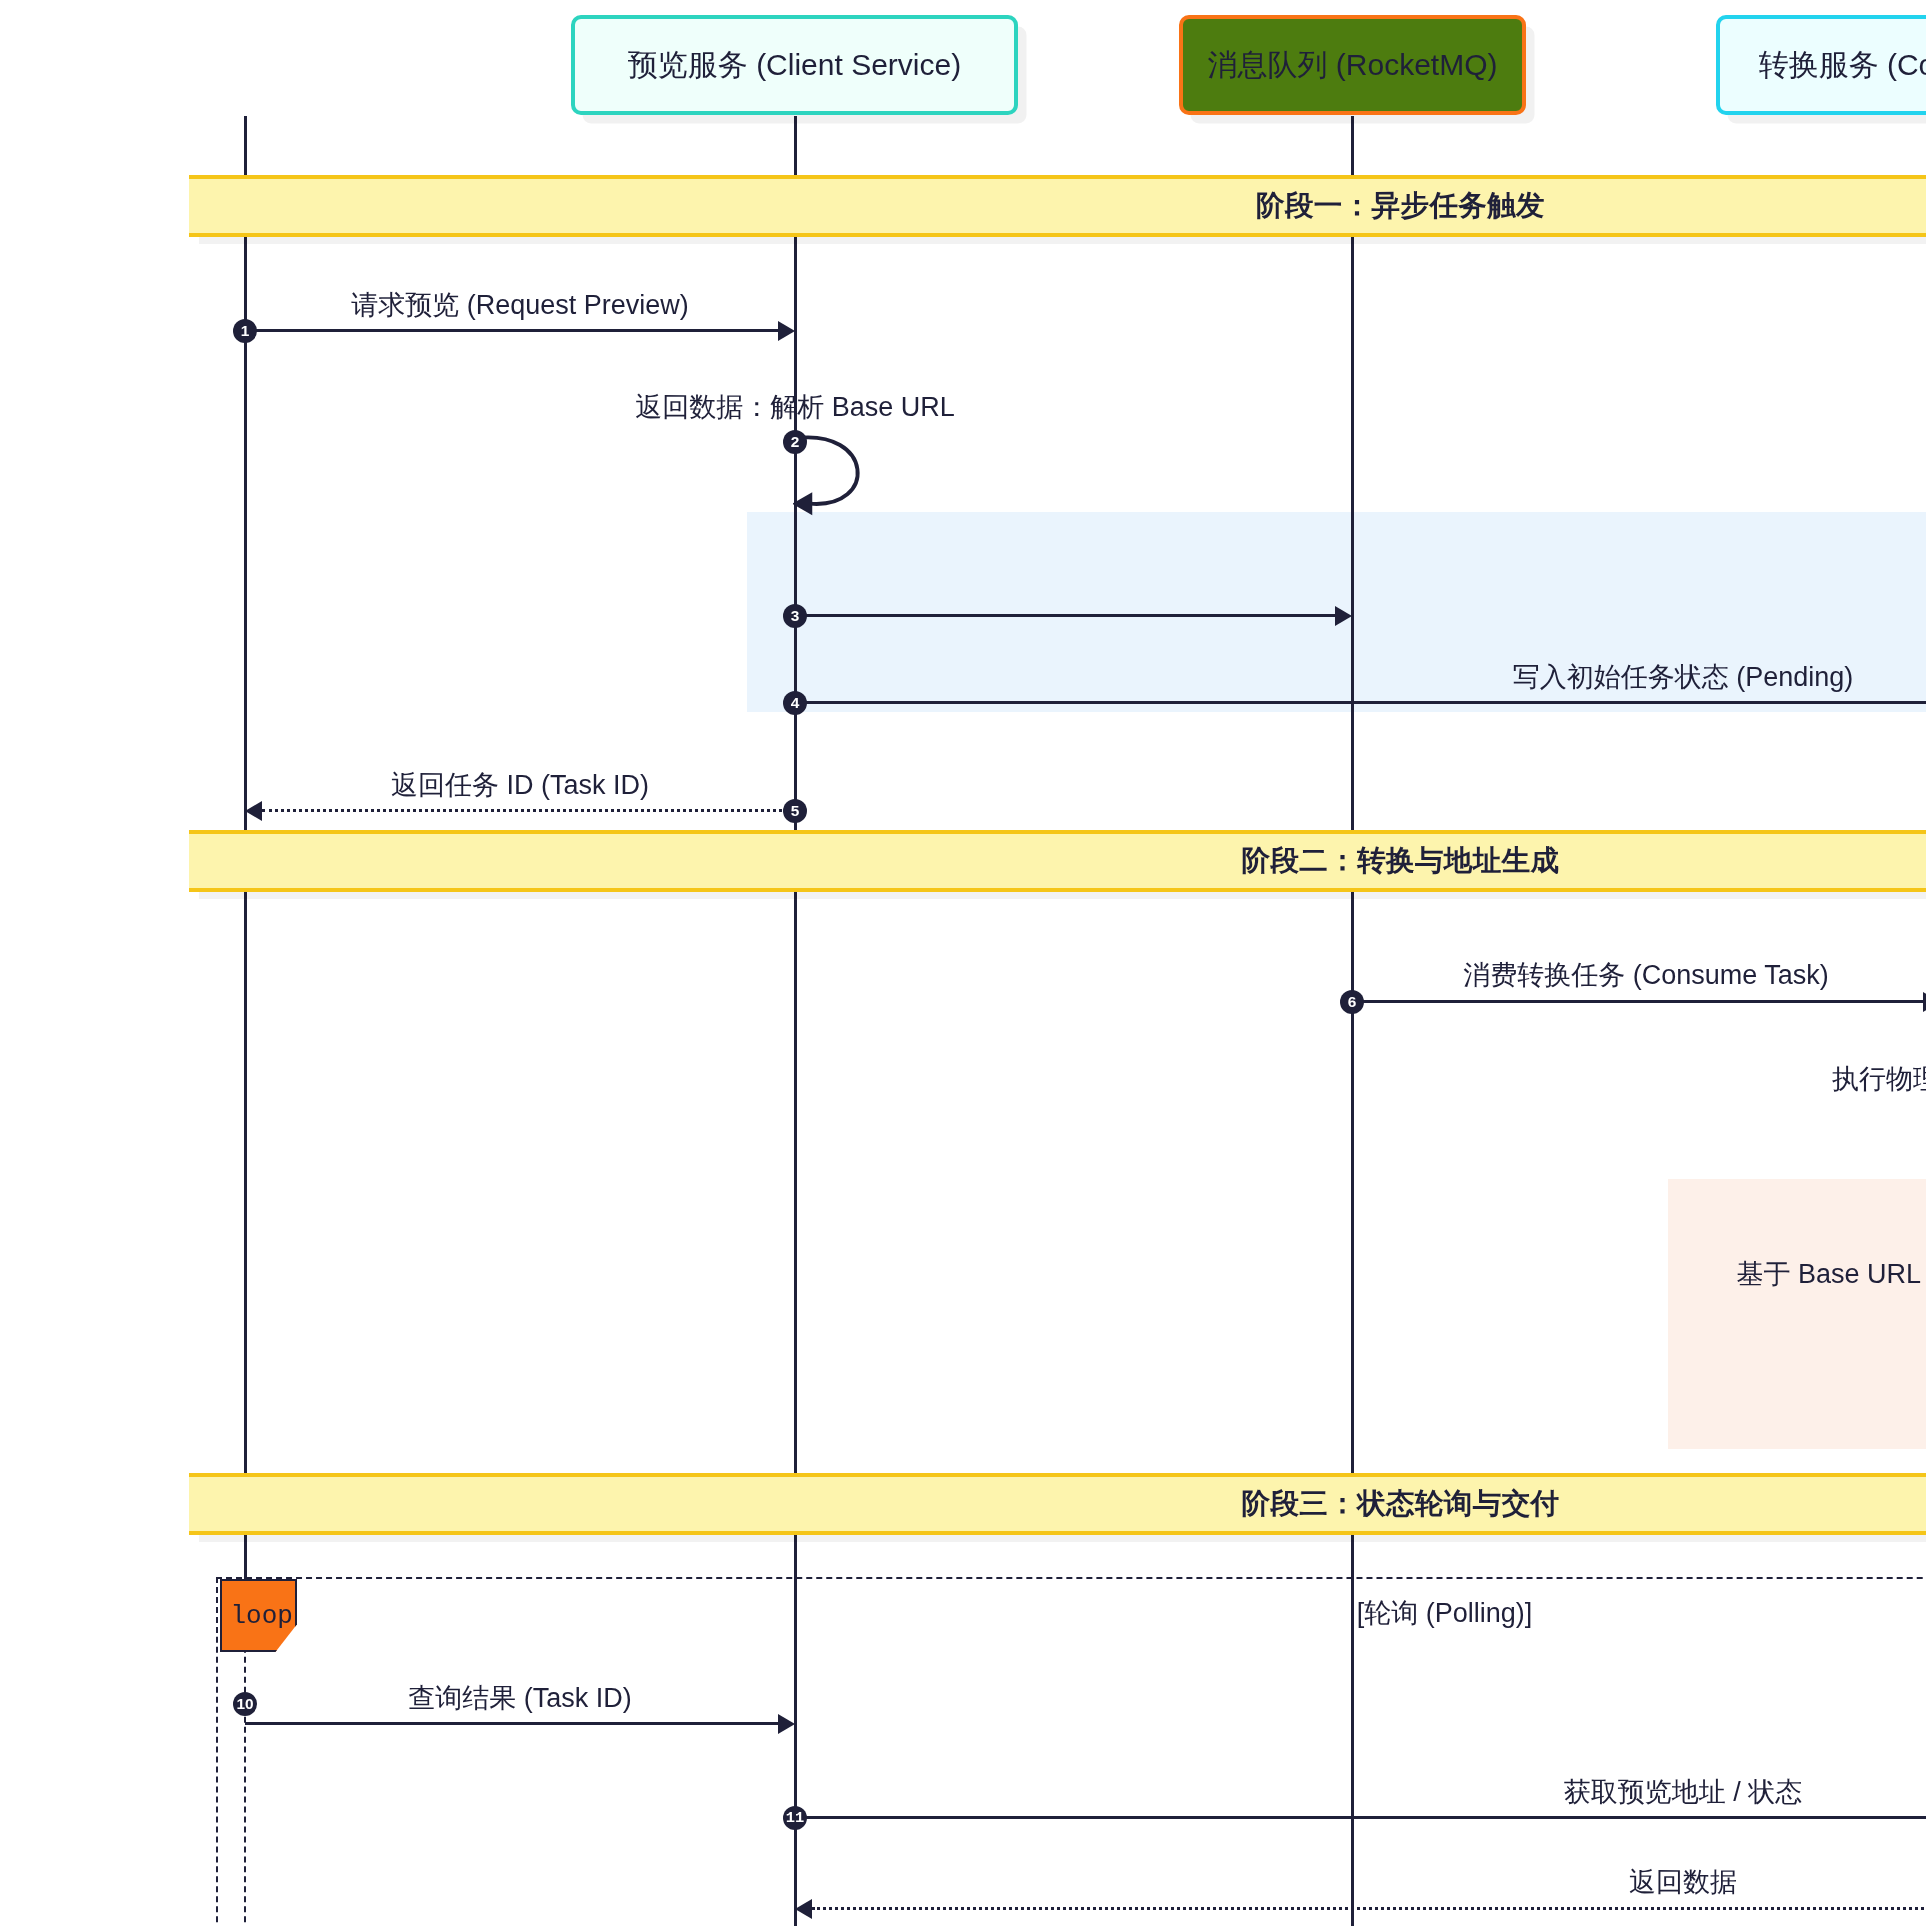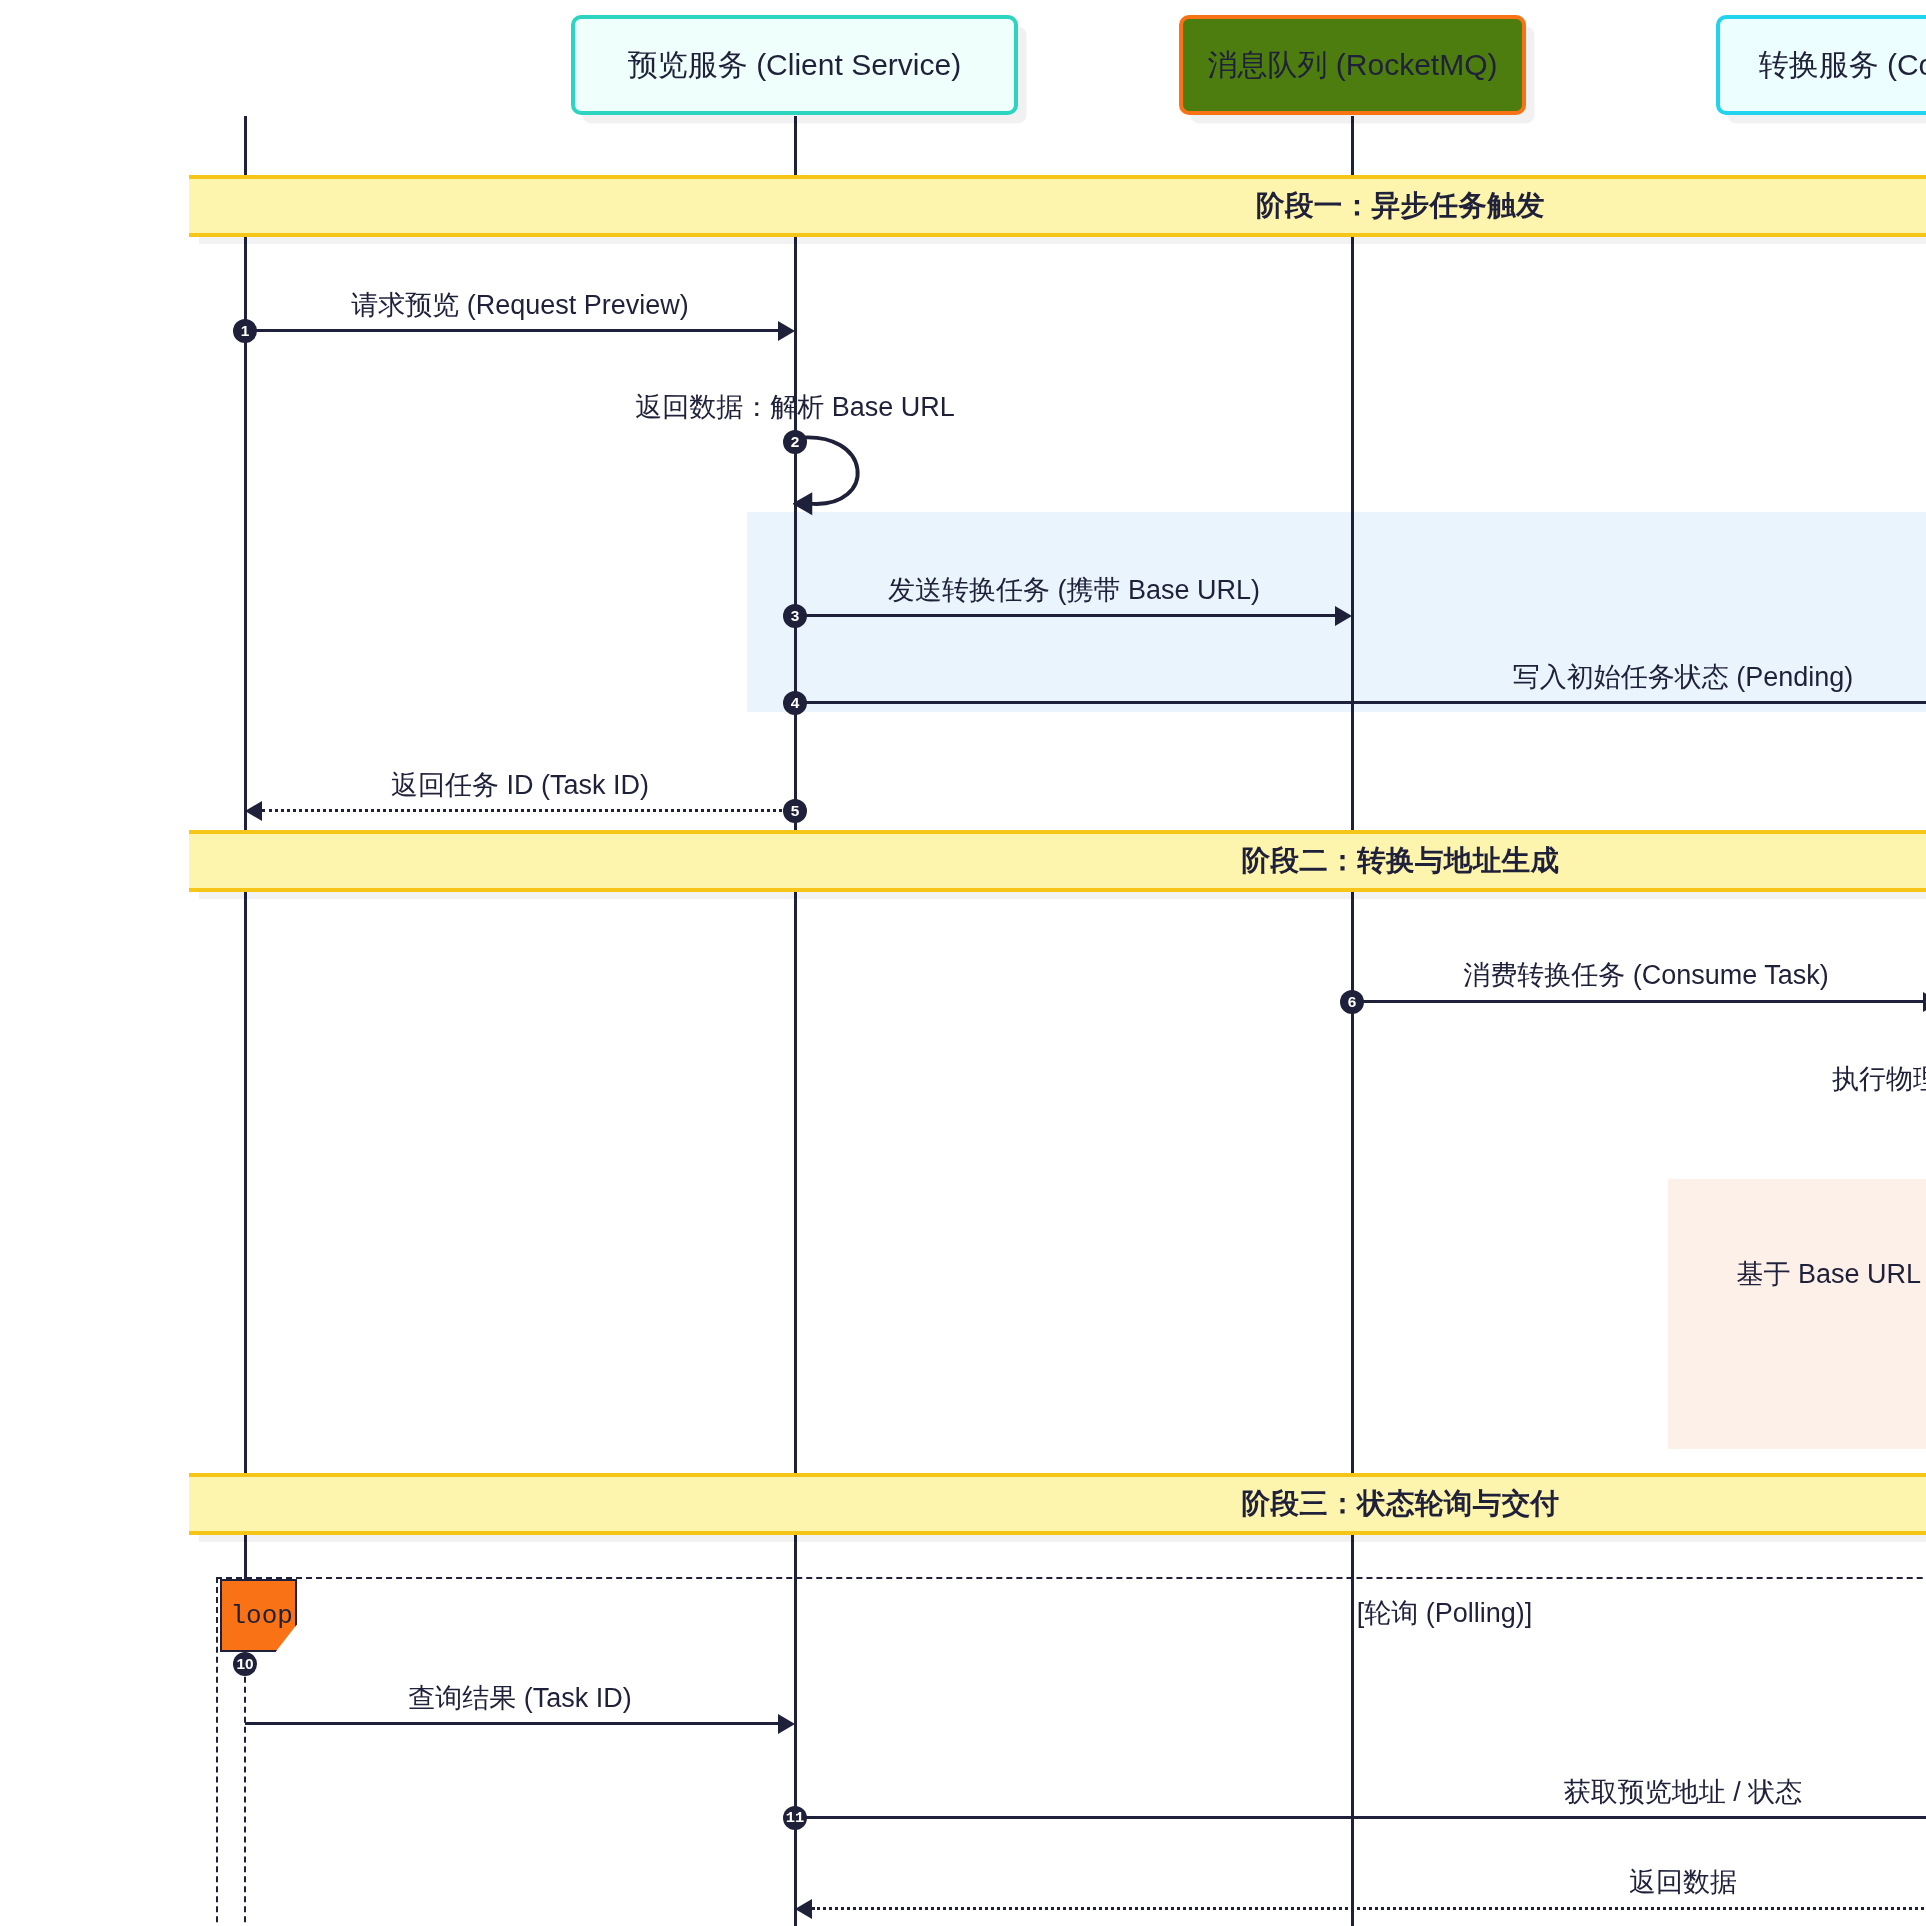--- a/index.html
+++ b/index.html
@@ -99,40 +99,39 @@
     <div class="msglabel" style="left: -58px; top: 287px; width: 1156px; text-align: center; z-index: 4;">请求预览 (Request Preview)</div>
     <div class="seqnum" style="left: 233px; top: 319px;">1</div>
     <svg width="104" height="89" class="selfloop" style="position: absolute; left: 793px; top: 428px; z-index: 4;" viewBox="0 0 270 230">
       <path d="M 4 26 C 210 0 220 210 44 196" fill="none" stroke="#1f2039" stroke-width="10"></path>
       <polygon points="50,166 50,226 -2,196" fill="#1f2039"></polygon>
     </svg>
     <div class="msglabel" style="left: 217px; top: 389px; width: 1156px; text-align: center; z-index: 4;">返回数据：解析 Base URL</div>
     <div class="seqnum" style="left: 783px; top: 430px;">2</div>
     <div class="msgline" style="left: 795px; top: 614px; width: 540px; z-index: 4;"></div>
     <div class="arrowhead right" style="left: 1335px; top: 606px; z-index: 4;"></div>
-    <div class="msglabel" style="left: 496px; top: 572px; width: 1156px; text-align: center; z-index: 4;">发送转换任务 (携带 Base URL)</div>
     <div class="seqnum" style="left: 783px; top: 604px;">3</div>
     <div class="msgline" style="left: 795px; top: 701px; width: 1760px; z-index: 4;"></div>
     <div class="msglabel" style="left: 1105px; top: 659px; width: 1156px; text-align: center; z-index: 4;">写入初始任务状态 (Pending)</div>
     <div class="seqnum" style="left: 783px; top: 691px;">4</div>
     <div class="msgline dotted" style="left: 262px; top: 809px; width: 533px; z-index: 4;"></div>
     <div class="arrowhead left" style="left: 245px; top: 801px; z-index: 4;"></div>
     <div class="msglabel" style="left: -58px; top: 767px; width: 1156px; text-align: center; z-index: 4;">返回任务 ID (Task ID)</div>
     <div class="seqnum" style="left: 783px; top: 799px;">5</div>
     <div class="msgline" style="left: 1352px; top: 1000px; width: 571px; z-index: 4;"></div>
     <div class="arrowhead right" style="left: 1923px; top: 992px; z-index: 4;"></div>
     <div class="msglabel" style="left: 1068px; top: 957px; width: 1156px; text-align: center; z-index: 4;">消费转换任务 (Consume Task)</div>
     <div class="seqnum" style="left: 1340px; top: 990px;">6</div>
     <div class="msglabel" style="left: 1362px; top: 1061px; width: 1156px; text-align: center; z-index: 4;">执行物理格式转换</div>
     <div class="msglabel" style="left: 1362px; top: 1256px; width: 1156px; text-align: center; z-index: 4;">基于 Base URL 组装最终预览地址</div>
     <div class="msglabel" style="left: 1678px; top: 1385px; width: 1156px; text-align: center; z-index: 4;">写入预览地址 &amp; 更新状态 (Success)</div>
     <div class="msgline" style="left: 245px; top: 1722px; width: 533px; z-index: 4;"></div>
     <div class="arrowhead right" style="left: 778px; top: 1714px; z-index: 4;"></div>
     <div class="msglabel" style="left: -58px; top: 1680px; width: 1156px; text-align: center; z-index: 4;">查询结果 (Task ID)</div>
-    <div class="seqnum" style="left: 233px; top: 1652px;">10</div>
+    <div class="seqnum" style="left: 233px; top: 1692px;">10</div>
     <div class="msgline" style="left: 795px; top: 1816px; width: 1760px; z-index: 4;"></div>
     <div class="msglabel" style="left: 1105px; top: 1774px; width: 1156px; text-align: center; z-index: 4;">获取预览地址 / 状态</div>
     <div class="seqnum" style="left: 783px; top: 1806px; font-family: Liberation Mono, monospace;">11</div>
     <div class="msgline dotted" style="left: 812px; top: 1907px; width: 1760px; z-index: 4;"></div>
     <div class="arrowhead left" style="left: 795px; top: 1899px; z-index: 4;"></div>
     <div class="msglabel" style="left: 1105px; top: 1864px; width: 1156px; text-align: center; z-index: 4;">返回数据</div>
   </div>
 
 
 </body></html>

